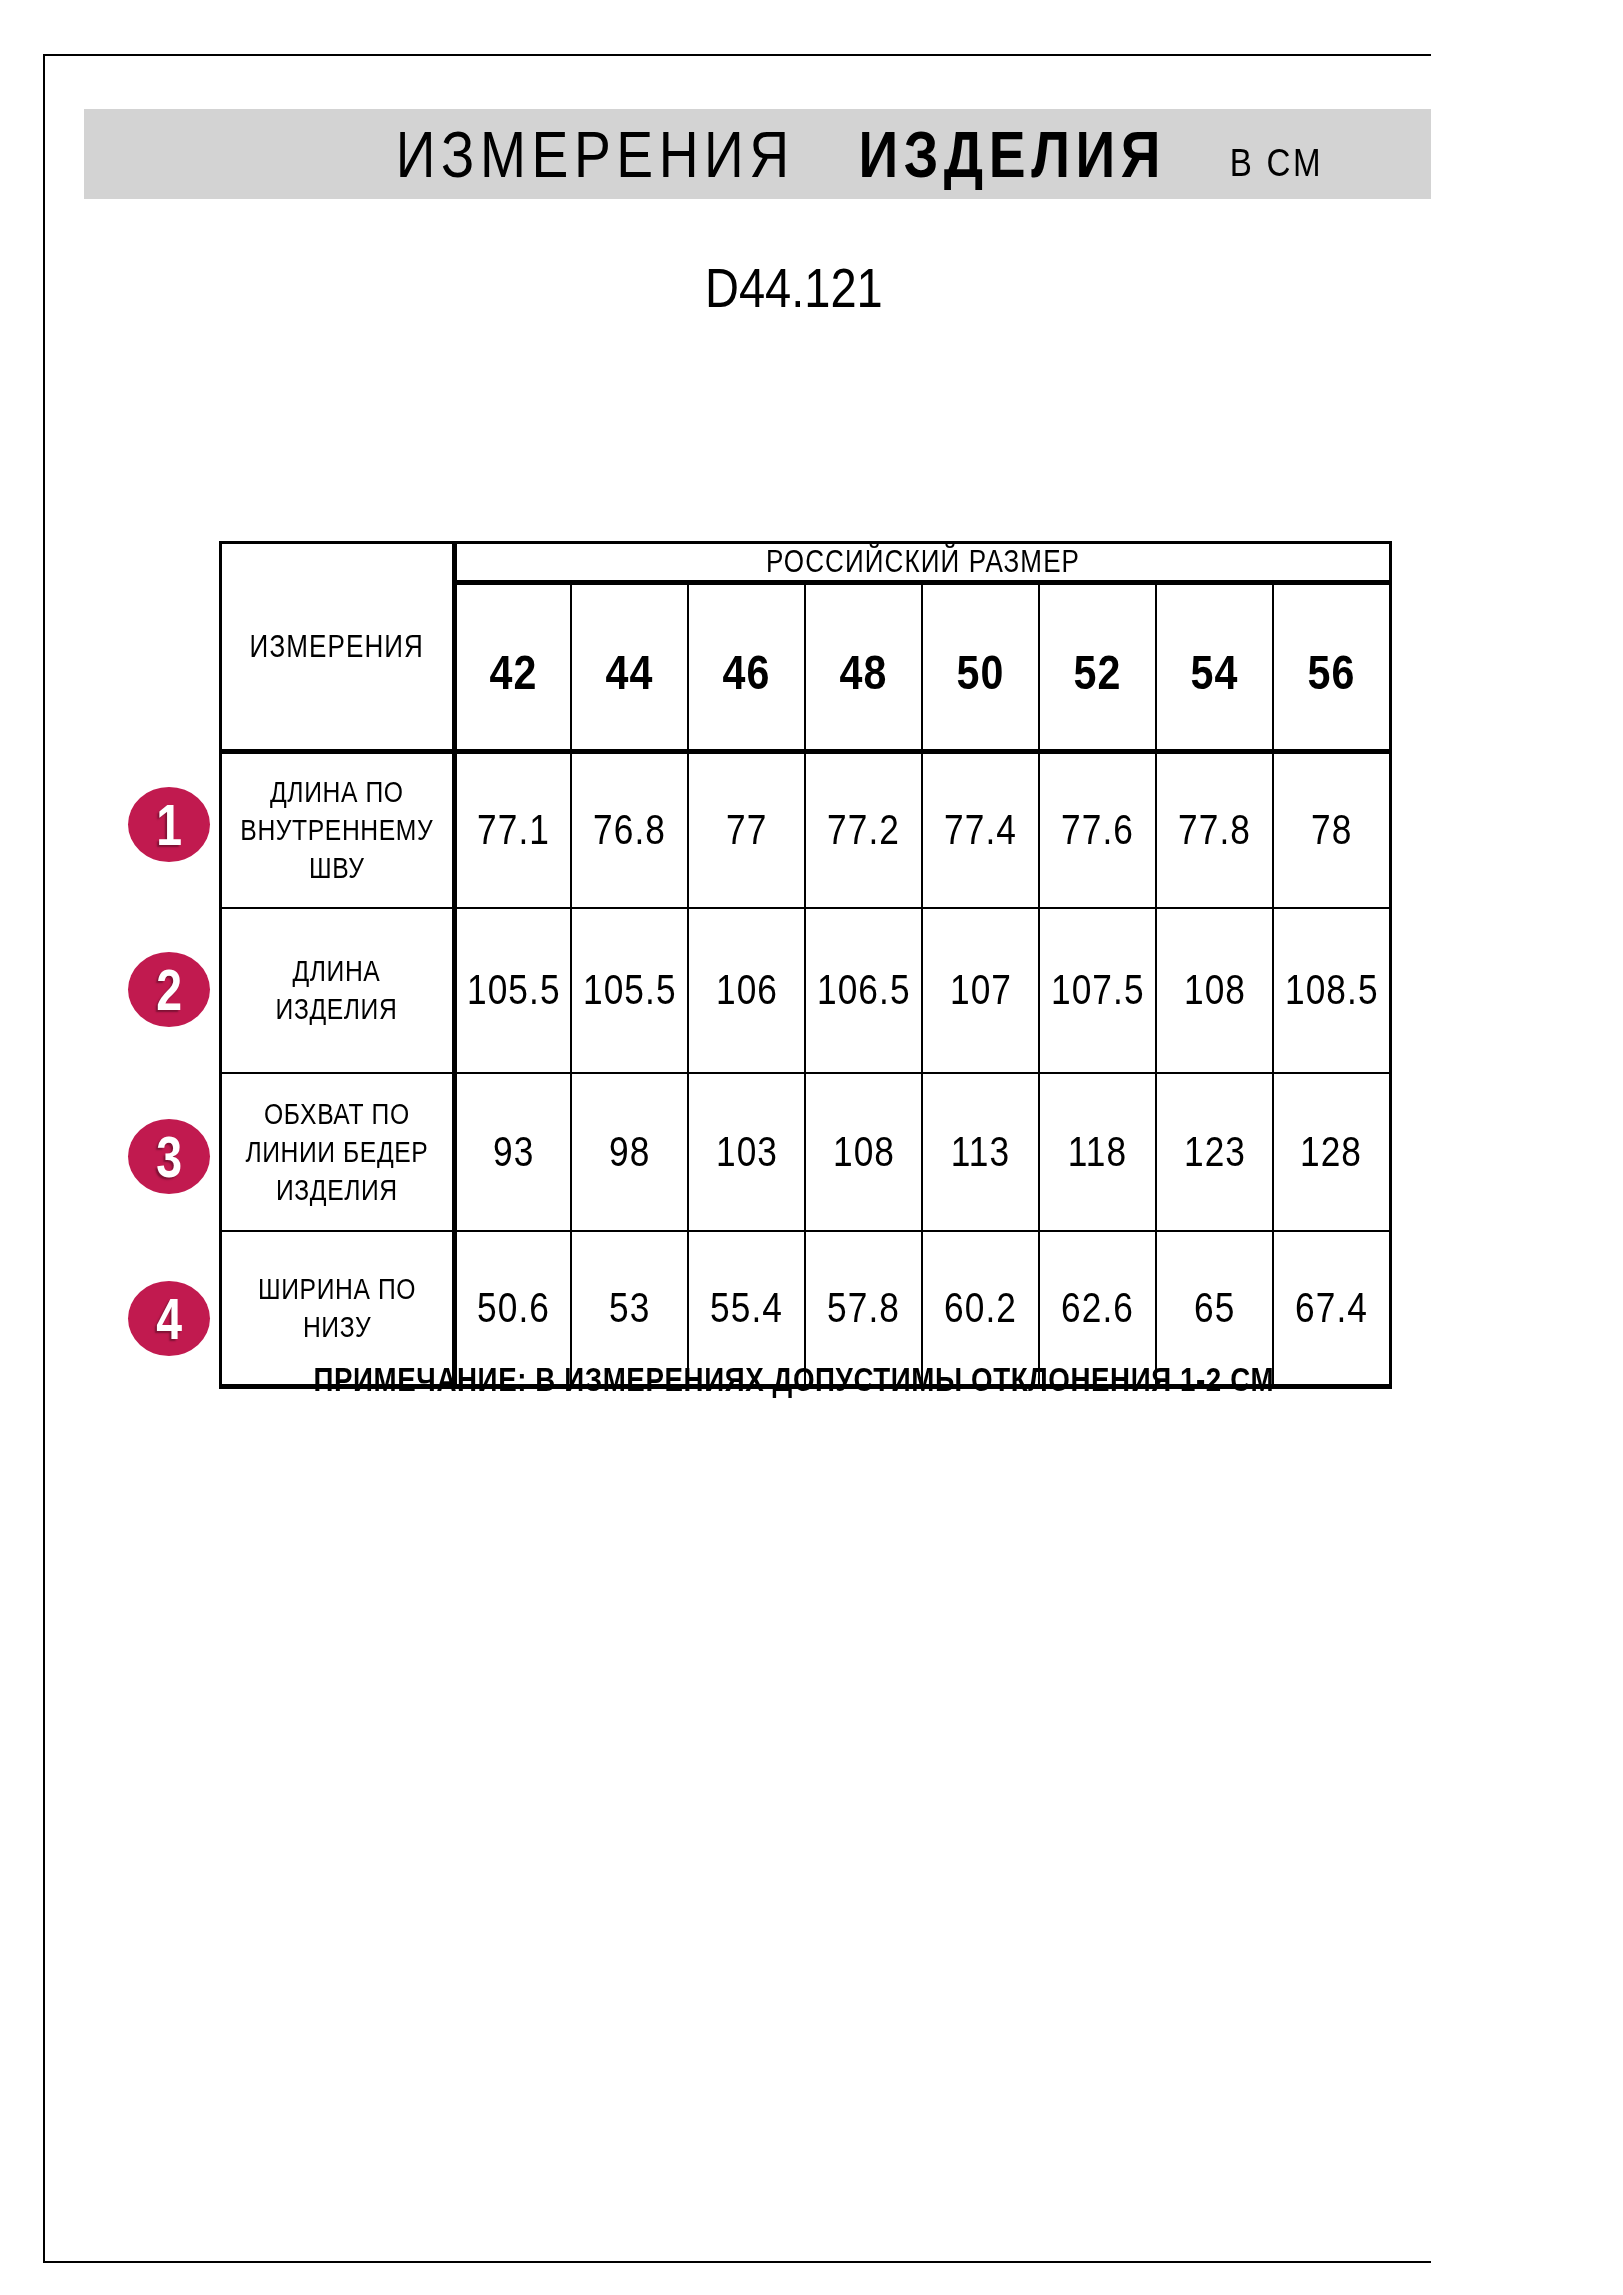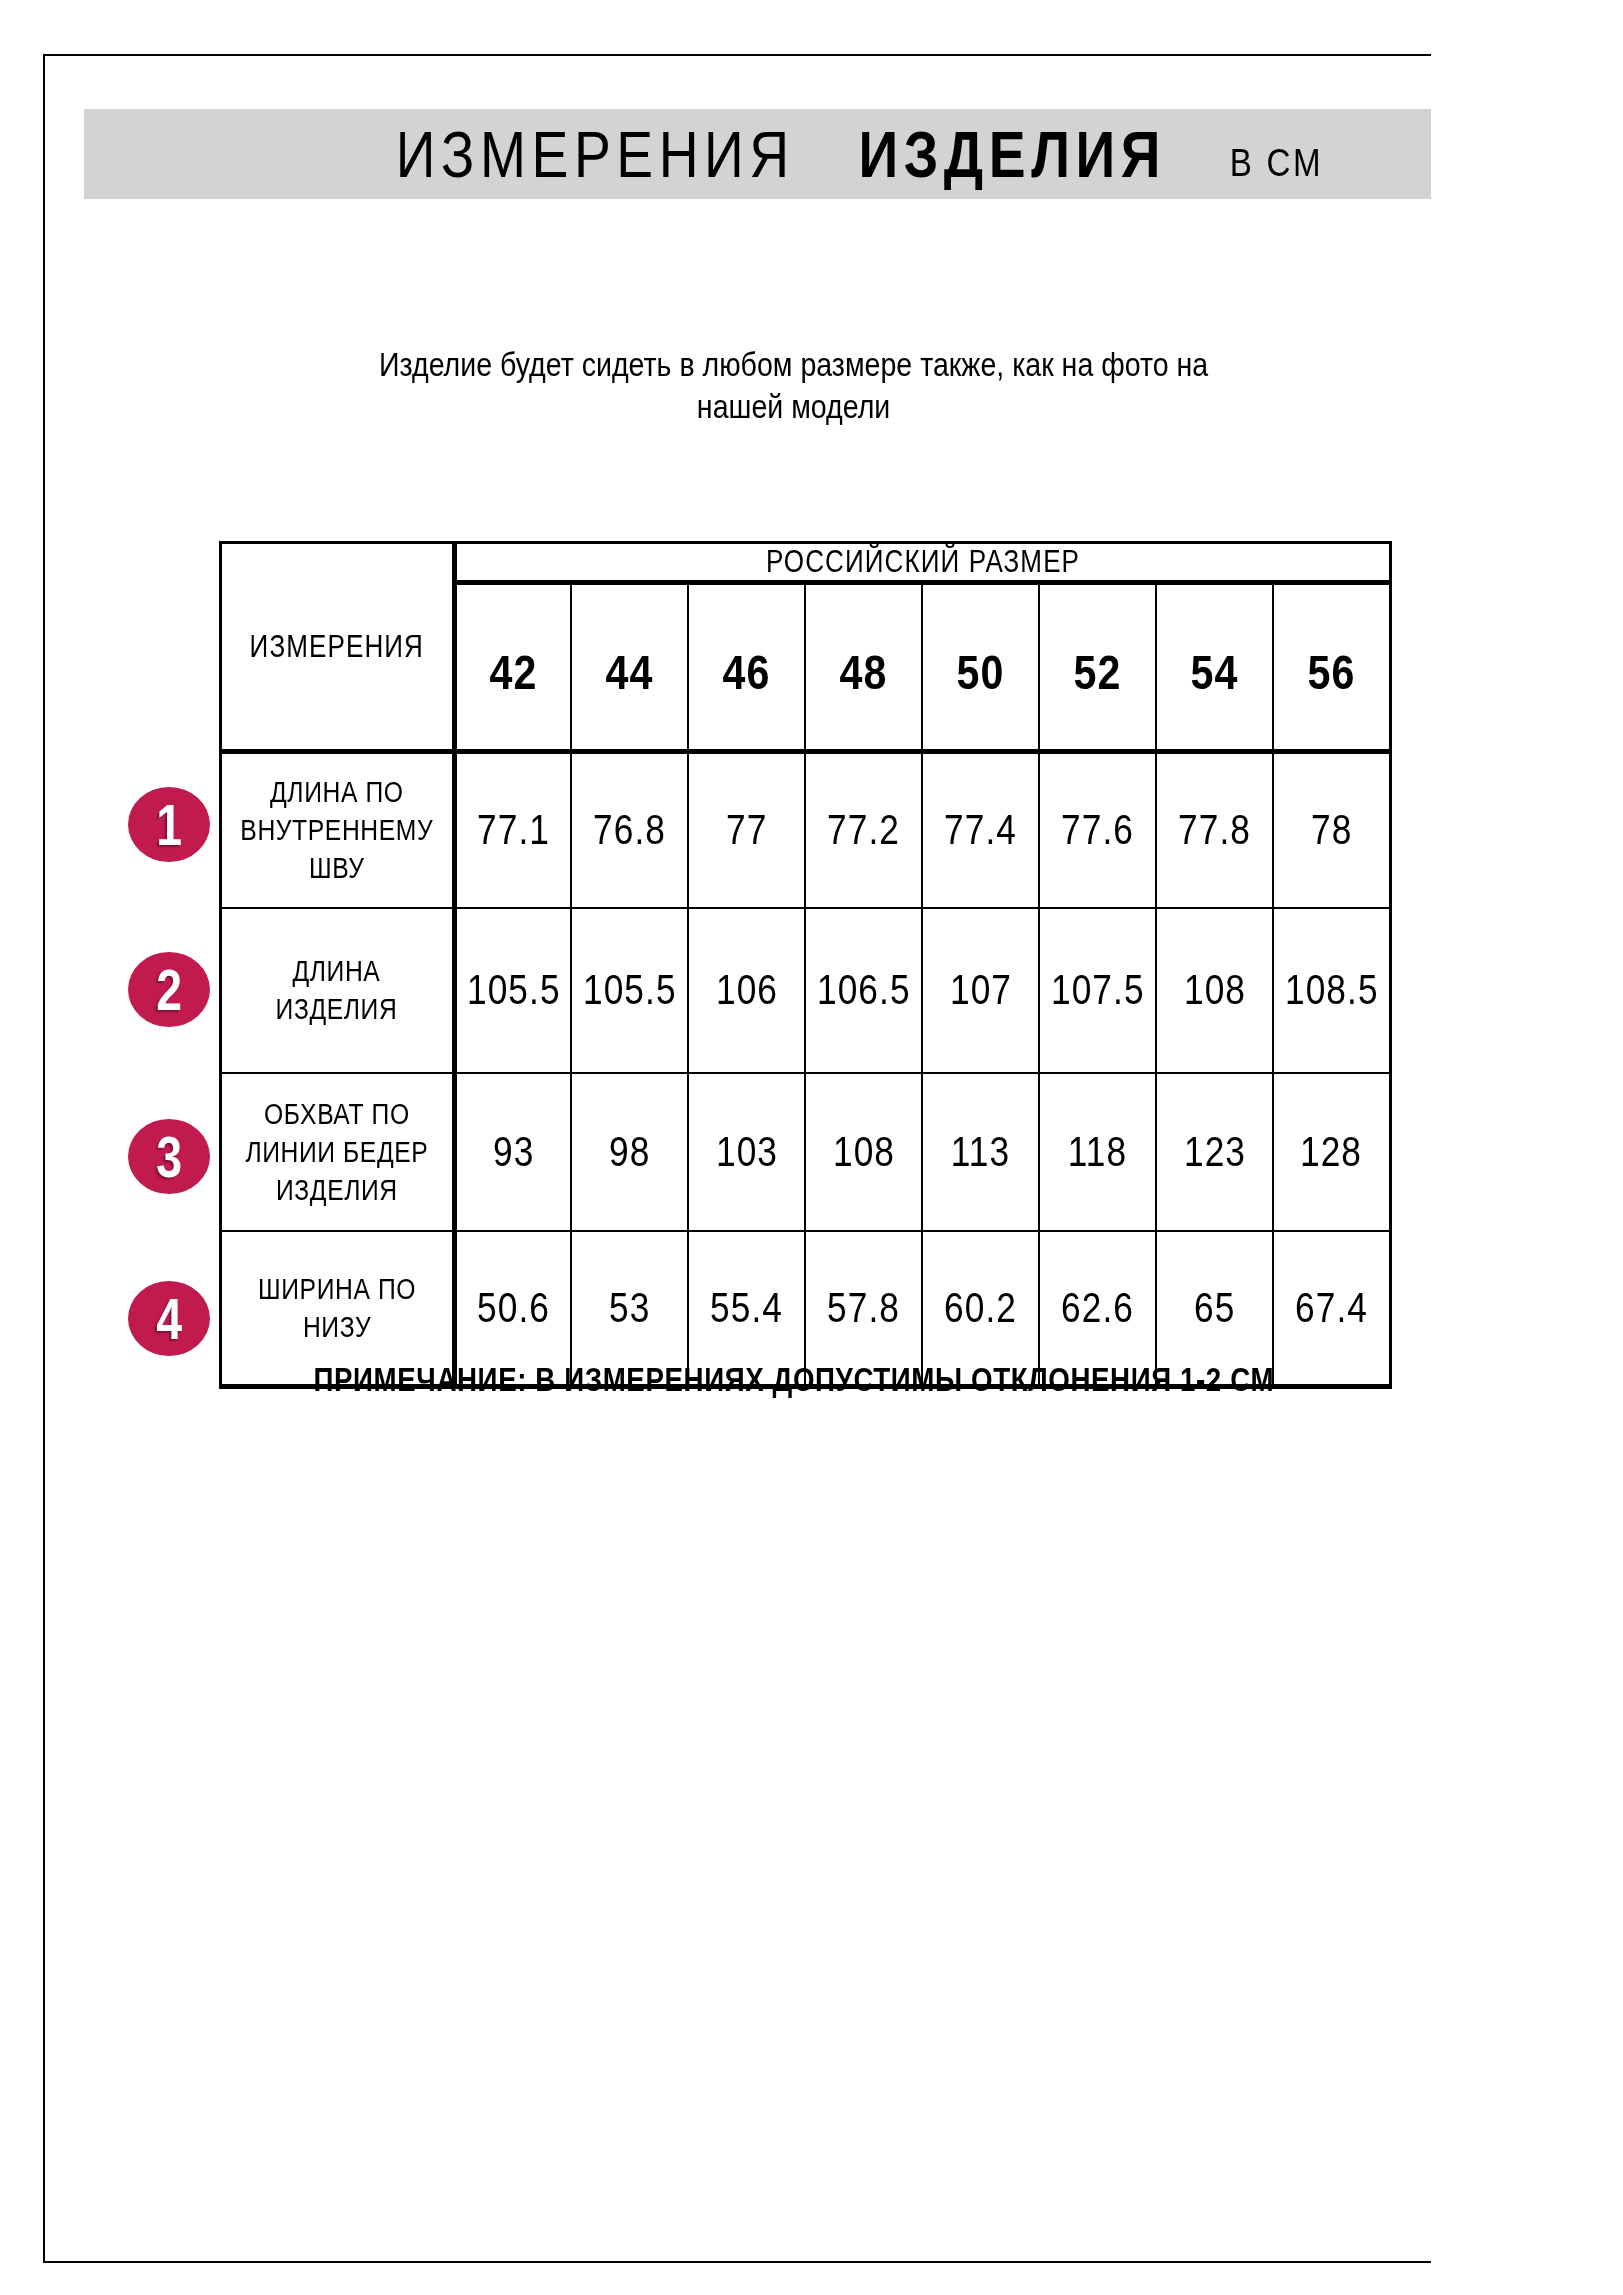--- a/index.html
+++ b/index.html
@@ -121,25 +121,24 @@
   <div class="border-frame"></div>
 
   <div class="title-bar">
     <div class="title-inner">
       <span class="t-main">ИЗМЕРЕНИЯ</span>
       <span class="t-main t-bold">ИЗДЕЛИЯ</span>
       <span class="t-unit">В СМ</span>
     </div>
   </div>
 
-
-  <div class="center-block subtitle">
-    <span class="cond pre">Изделие будет сидеть в любом размере также, как на фото на
-нашей модели</span>
+  <div class="center-block code">
+    <span class="cond">D44.121</span>
   </div>
+
 
   <table class="size-table">
     <colgroup>
       <col style="width:230px">
       <col style="width:117px">
         <col style="width:117px">
         <col style="width:117px">
         <col style="width:117px">
       <col style="width:117px">
         <col style="width:117px">

